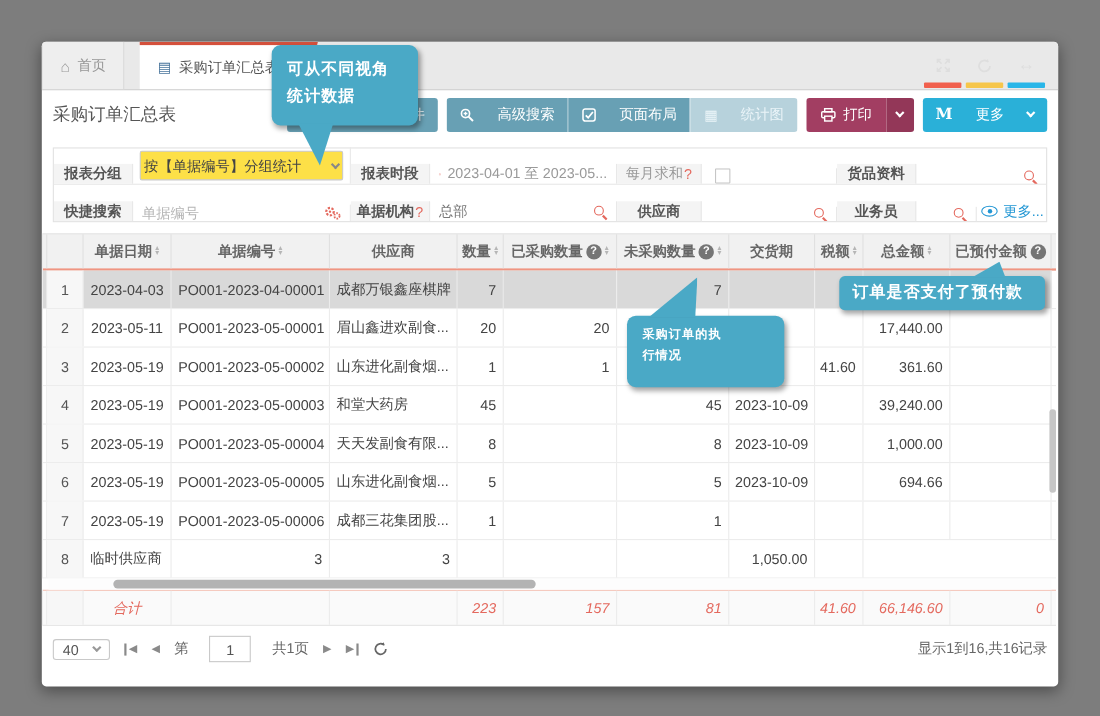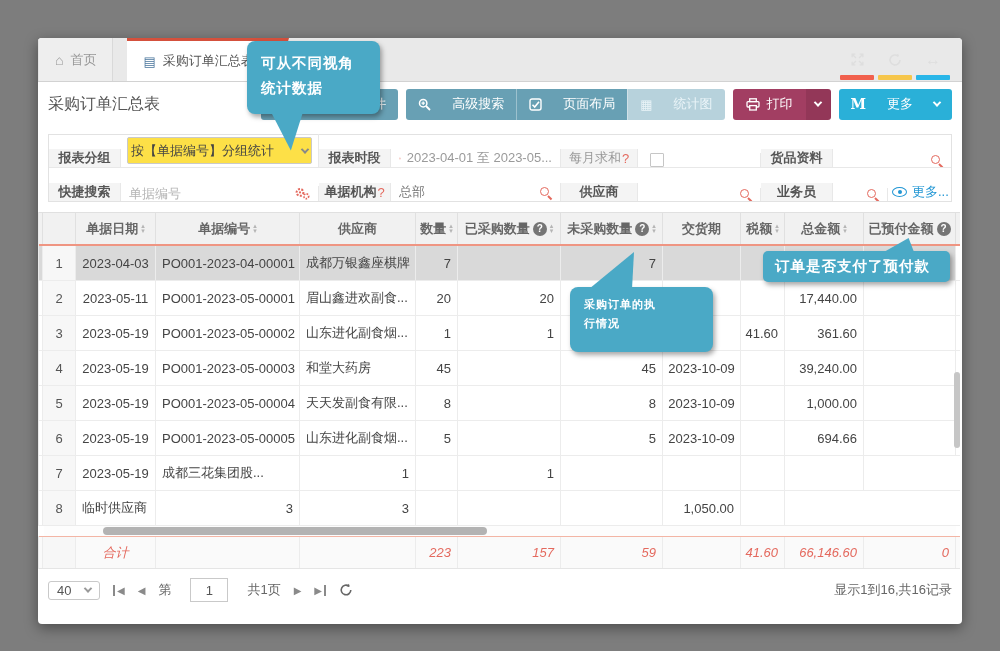--- a/index.html
+++ b/index.html
@@ -440,20 +440,21 @@
             <div class="c c-num">5</div>
             <div class="c c-center">2023-10-09</div>
             <div class="c c-num"></div>
             <div class="c c-num">694.66</div>
             <div class="c c-num"></div>
           </div>
           <div class="trow brow">
             <div class="c c-sliver"></div>
             <div class="c c-idx">7</div>
             <div class="c c-center">2023-05-19</div>
+            <div class="c c-left">PO001-2023-05-00006</div>
             <div class="c c-left">成都三花集团股...</div>
             <div class="c c-num">1</div>
             <div class="c c-num"></div>
             <div class="c c-num">1</div>
             <div class="c c-center"></div>
             <div class="c c-num"></div>
             <div class="c c-num"></div>
             <div class="c c-num"></div>
           </div>
           <div class="trow brow">
@@ -477,21 +478,21 @@
 
     <div class="grid" style="margin-top:0;">
       <div class="trow srow">
         <div class="c c-sliver"></div>
         <div class="c c-idx" style="font-style:normal;"></div>
         <div class="c sum-label">合计</div>
         <div class="c"></div>
         <div class="c"></div>
         <div class="c c-num">223</div>
         <div class="c c-num">157</div>
-        <div class="c c-num">59</div>
+        <div class="c c-num">81</div>
         <div class="c"></div>
         <div class="c c-num">41.60</div>
         <div class="c c-num">66,146.60</div>
         <div class="c c-num">0</div>
       </div>
     </div>
 
     <div class="pager">
       <div class="psize">
         <span>40</span>

